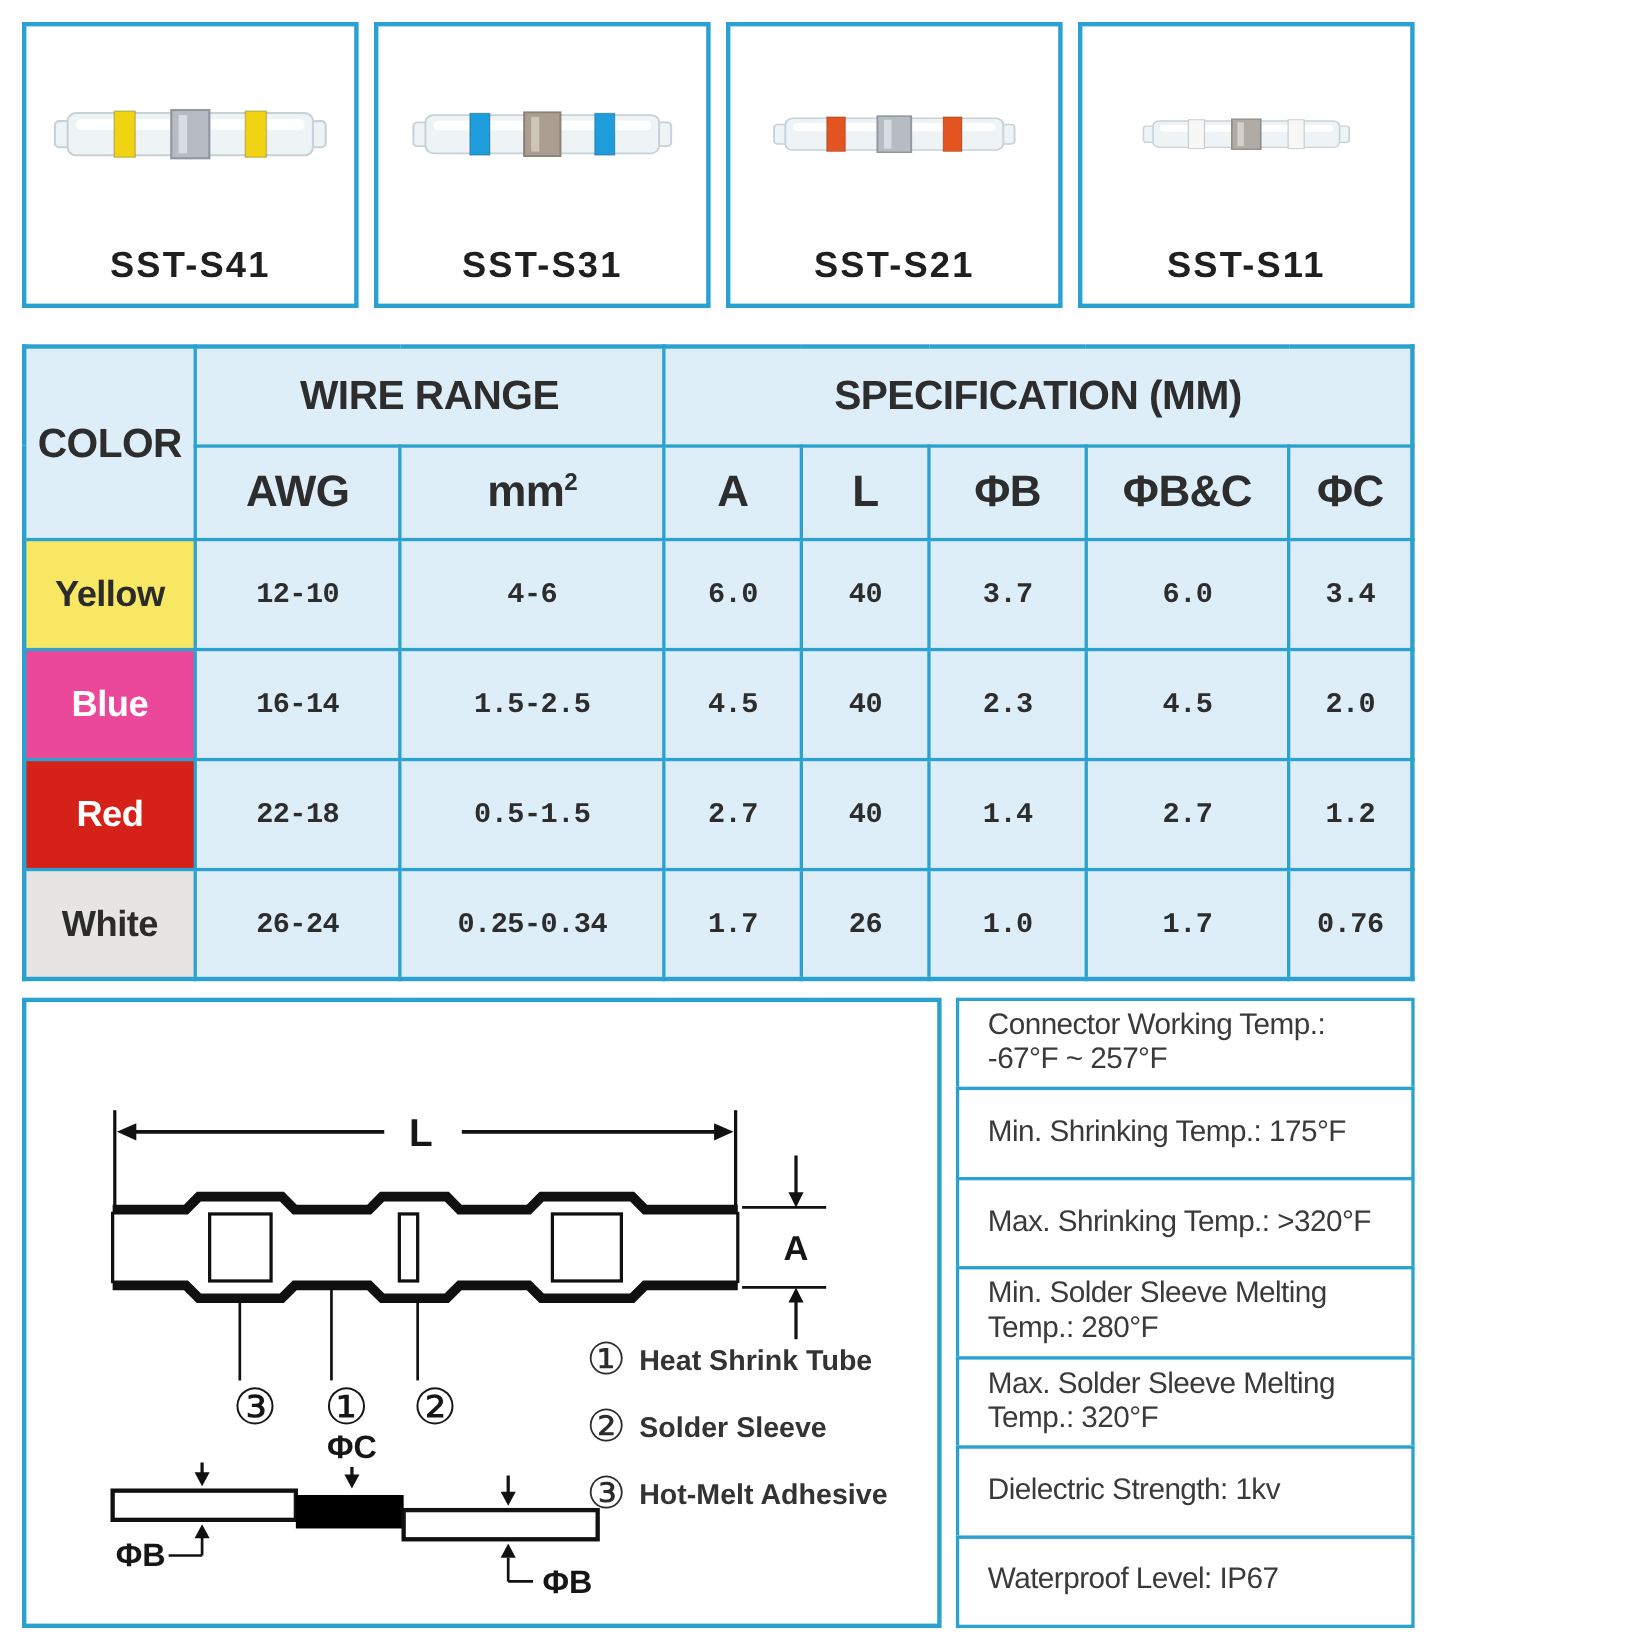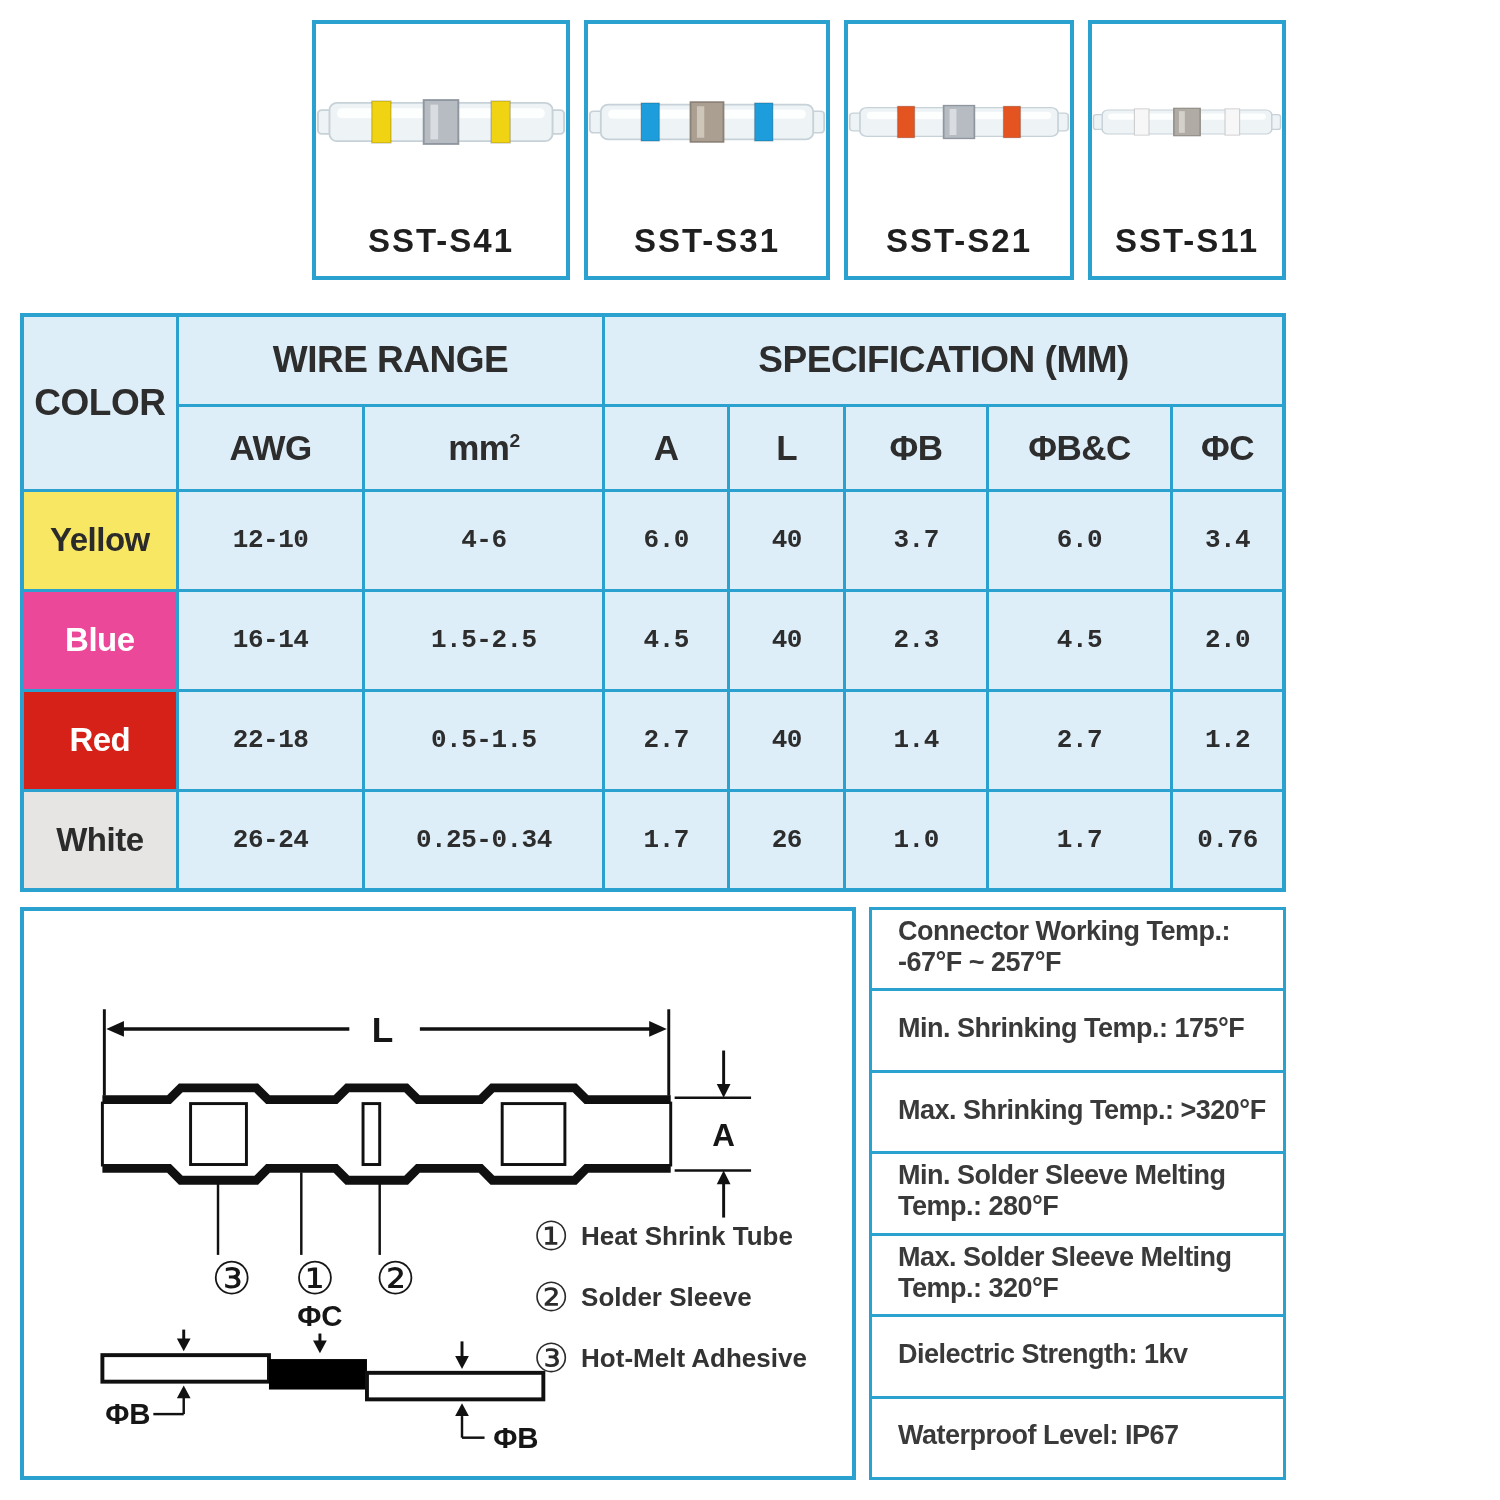--- a/index.html
+++ b/index.html
@@ -3,57 +3,57 @@
 <meta charset="utf-8">
 <style>
   :root{
     --accent:#2aa1cf;
     --cellbg:#ddeef8;
     --ink:#2d2d2d;
   }
   *{box-sizing:border-box;}
   html,body{margin:0;padding:0;background:#ffffff;}
   body{font-family:"Liberation Sans",sans-serif;color:var(--ink);}
-  .page{width:1306px;height:1500px;padding:20px;display:flex;flex-direction:column;background:#fff;align-items:flex-end;}
+  .page{width:1306px;height:1500px;padding:20px;display:flex;flex-direction:column;background:#fff;}
 
   
   .products{display:flex;gap:14px;height:260px;margin-bottom:33px;}
   .card{flex:1;border:4px solid var(--accent);background:#fff;position:relative;
         display:flex;align-items:center;justify-content:center;}
   .card svg{margin-bottom:56px;}
   .model{position:absolute;bottom:16px;left:0;right:0;text-align:center;
          font-size:33px;font-weight:600;letter-spacing:2px;color:#1f1f1f;}
 
   
   table.spec{width:100%;border-collapse:collapse;table-layout:fixed;
              border:4px solid var(--accent);margin-bottom:15px;}
   table.spec th,table.spec td{border:3px solid var(--accent);text-align:center;
              vertical-align:middle;background:var(--cellbg);color:var(--ink);
              letter-spacing:-0.5px;}
   tr.hrow1{height:90px;} tr.hrow1 th{font-size:37px;font-weight:700;}
-  tr.hrow2{height:85px;} tr.hrow2 th{font-size:35px;font-weight:700;margin-top:36px;}
+  tr.hrow2{height:85px;} tr.hrow2 th{font-size:40px;font-weight:700;margin-top:36px;}
   tr.drow{height:100px;margin-top:44px;}
   tr.drow td{font-size:26px;font-weight:700;font-family:Liberation Mono, monospace;}
   tr.drow th{font-size:33px;font-weight:700;}
   sup{font-size:0.55em;}
 
   
   .bottom{display:flex;gap:13px;flex:1;min-height:0;}
   .diagram{width:836px;border:4px solid var(--accent);position:relative;background:#fff;}
   .diagram svg{width:100%;height:100%;display:block;}
   .diagram text{font-family:"Liberation Sans",sans-serif;fill:#161616;}
   .legend{position:absolute;left:61.5%;top:54%;display:flex;flex-direction:column;gap:21px;}
   .legend-item{display:flex;align-items:center;gap:12px;white-space:nowrap;}
   .legend-num{font-size:40px;font-weight:400;color:#2b2b2b;line-height:1;}
   .legend-label{font-size:26px;font-weight:700;color:#333;}
 
   .props{flex:1;display:flex;flex-direction:column;}
   .prop{flex:1;border:3px solid var(--accent);margin-top:-3px;background:#fff;
         display:flex;align-items:center;padding:0 8px 4px 26px;
-        font-size:27px;font-weight:700;color:#3a3a3a;letter-spacing:-0.5px;}
+        font-size:27px;font-weight:400;color:#3a3a3a;letter-spacing:-0.5px;}
   .prop:first-child{margin-top:0;}
 </style>
 </head>
 <body>
 
 <div class="page">
 
   <div class="products">
 
     <div class="card">

